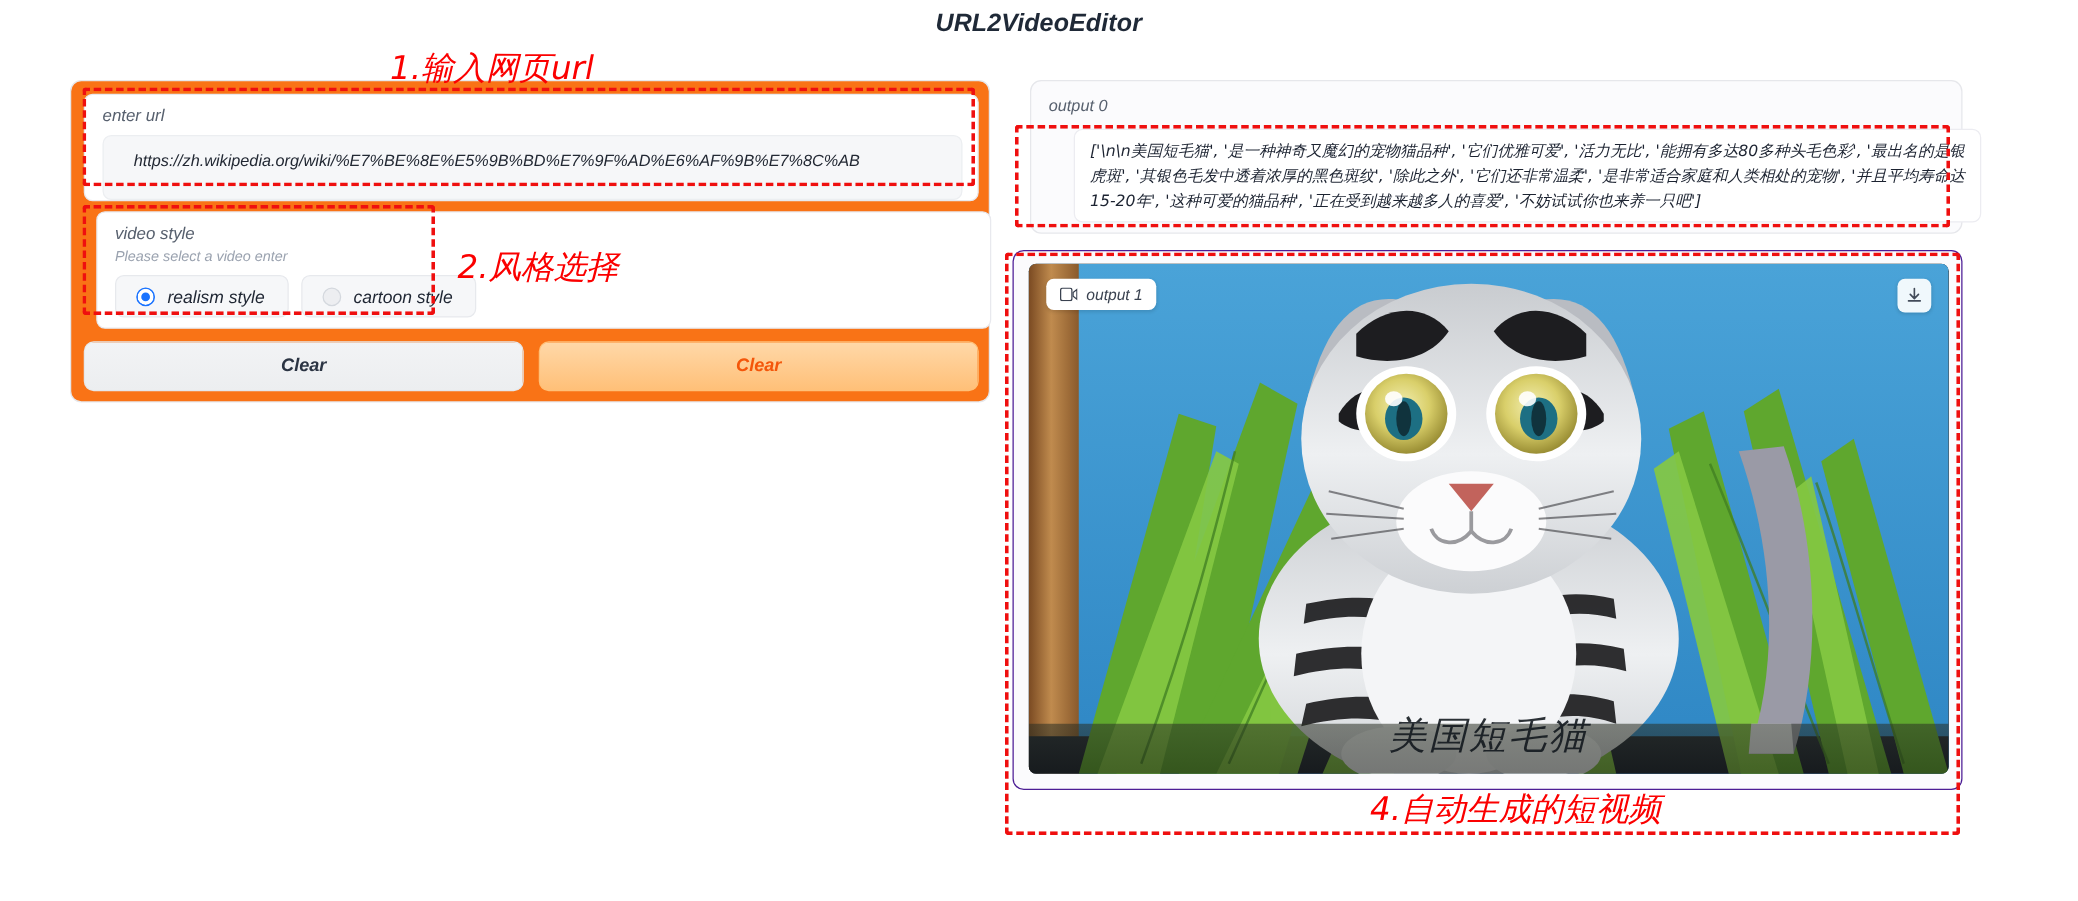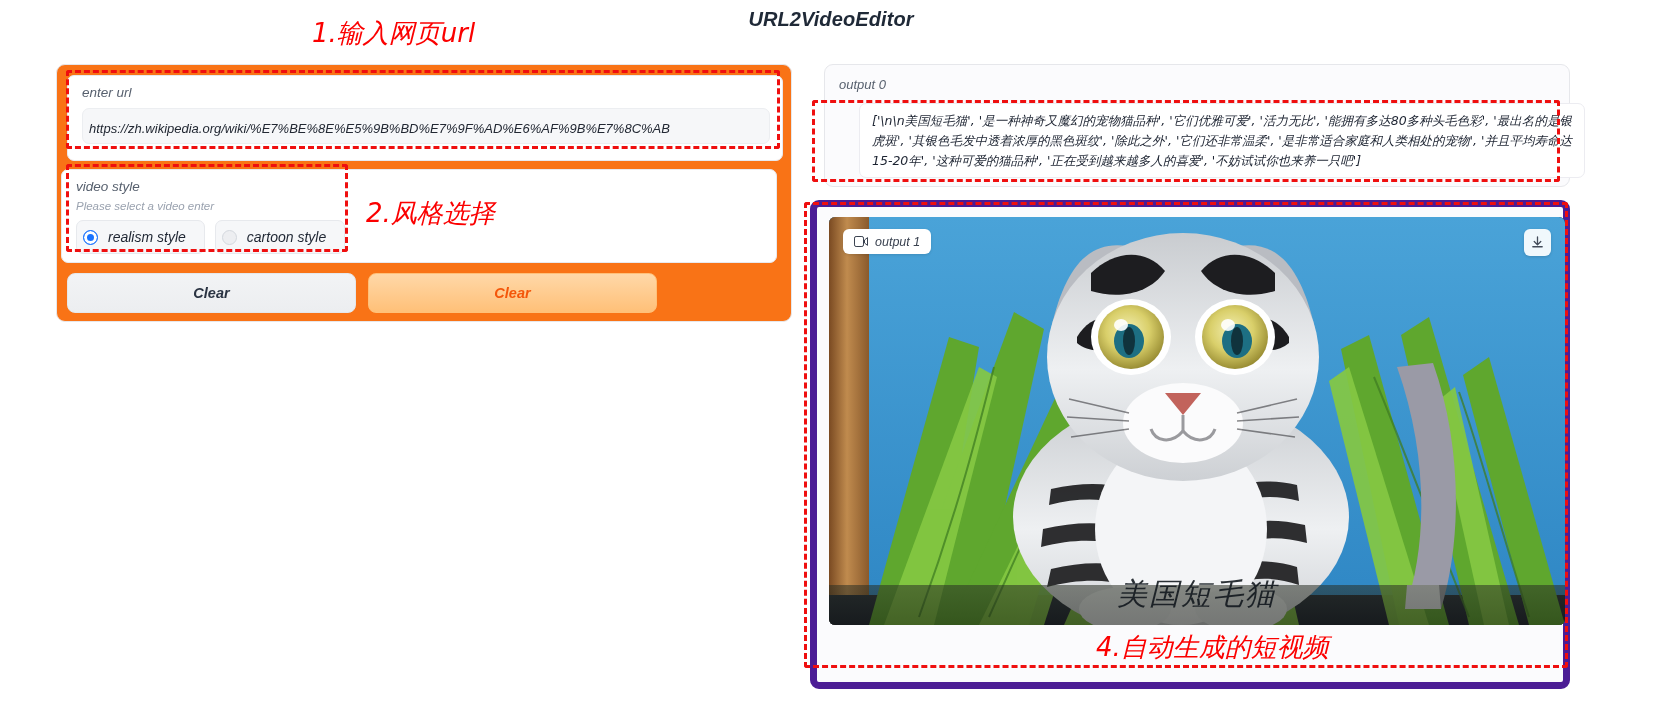--- a/index.html
+++ b/index.html
@@ -55,45 +55,45 @@
   .field-label {
     position: absolute; left: 14px; top: 9px;
     font-size: 13.5px; color: #57606e;
   }
   .field-sub {
     position: absolute; left: 14px; top: 30px;
     font-size: 11.5px; color: #9aa2af;
   }
   .url-input {
     position: absolute; left: 14px; top: 32px;
-    width: 688px; height: 36px;
+    width: 688px; height: 52px;
     background: #f6f7f9;
     border: 1px solid #eceef1;
     border-radius: 7px;
-    padding: 0 6px;
+    padding: 0 24px;
     font-size: 13px; color: #222833;
     font-family: "Liberation Sans", sans-serif;
     line-height: 40px;
     white-space: nowrap; overflow: hidden;
   }
 
   .style-block {
-    position: absolute; left: 4px; top: 104px;
+    position: absolute; left: 20px; top: 104px;
     width: 716px; height: 94px;
     background: #ffffff;
     border: 1px solid #e8e9ee;
     border-radius: 7px;
   }
   .radio-row {
     position: absolute; left: 14px; top: 50px;
     display: flex; gap: 10px;
   }
   .radio-pill {
     display: flex; align-items: center; gap: 10px;
-    height: 34px; padding: 0 18px 0 6px;
+    height: 34px; padding: 0 18px 0 16px;
     background: #f6f7f9;
     border: 1px solid #e7e9ed;
     border-radius: 7px;
     font-size: 14px; color: #1f2633;
     cursor: pointer;
     justify-content: flex-end;
   }
   .radio-dot {
     width: 15px; height: 15px; border-radius: 50%;
     border: 1px solid #d4d8de; background: #edeef1;
@@ -102,21 +102,21 @@
   .radio-pill.checked .radio-dot {
     background: #1a73ff; border: 1px solid #1a73ff;
     box-shadow: inset 0 0 0 3px #ffffff;
   }
 
   .btn-row {
     position: absolute; left: 10px; top: 208px;
     display: flex; gap: 12px;
   }
   .btn {
-    width: 289px; height: 40px;
+    width: 352px; height: 40px;
     border-radius: 8px;
     display: flex; align-items: center; justify-content: center;
     font-size: 14.5px; font-weight: bold;
     cursor: pointer;
     border: 1px solid transparent;
   }
   .btn-clear {
     background: linear-gradient(180deg,#f2f3f5 0%, #eceef0 100%);
     border-color: #e5e7ea;
     color: #2b3443;
@@ -151,23 +151,23 @@
     color: #1c2331;
     overflow: hidden;
     font-family: "DejaVu Sans", "Liberation Sans", sans-serif;
     text-align: justify;
     margin-left: 24px;
   }
 
   
   .video-card {
     position: absolute; left: 810px; top: 200px;
-    width: 760px; height: 489px;
+    width: 760px; height: 432px;
     background: #fbfbfd;
-    border: 7px solid #4c1d95;
+    border: 1px solid #4c1d95;
     border-radius: 9px;
   }
   .video-stage {
     position: absolute; left: 12px; top: 10px;
     width: 736px; height: 408px;
     border-radius: 6px;
     overflow: hidden;
     background: #0b1116;
   }
   .video-chip {
@@ -367,21 +367,21 @@
           <path d="M8 2 L8 10 M4.5 7 L8 10.5 L11.5 7" fill="none" stroke="#424b59" stroke-width="1.4" stroke-linecap="round" stroke-linejoin="round"></path>
           <path d="M3 12.5 L13 12.5" stroke="#424b59" stroke-width="1.4" stroke-linecap="round"></path>
         </svg>
       </div>
 
       <div class="video-caption">美国短毛猫</div>
     </div>
   </div>
 
   <div class="anno-box" style="left:66px; top:70px; width:714px; height:79px;"></div>
-  <div class="anno-label" style="left:312px; top:16px;text-align:right;">1.输入网页url</div>
+  <div class="anno-label" style="left:312px; top:37px;text-align:right;">1.输入网页url</div>
 
   <div class="anno-box" style="left:66px; top:164px; width:282px; height:88px;"></div>
   <div class="anno-label" style="left:366px; top:196px;">2.风格选择</div>
 
   <div class="anno-box" style="left:812px; top:100px; width:748px; height:82px;"></div>
 
   <div class="anno-box" style="left:804px; top:202px; width:764px; height:466px;"></div>
   <div class="anno-label" style="left:1064px; top:630px;margin-left:32px;">4.自动生成的短视频</div>
 
 </div>

